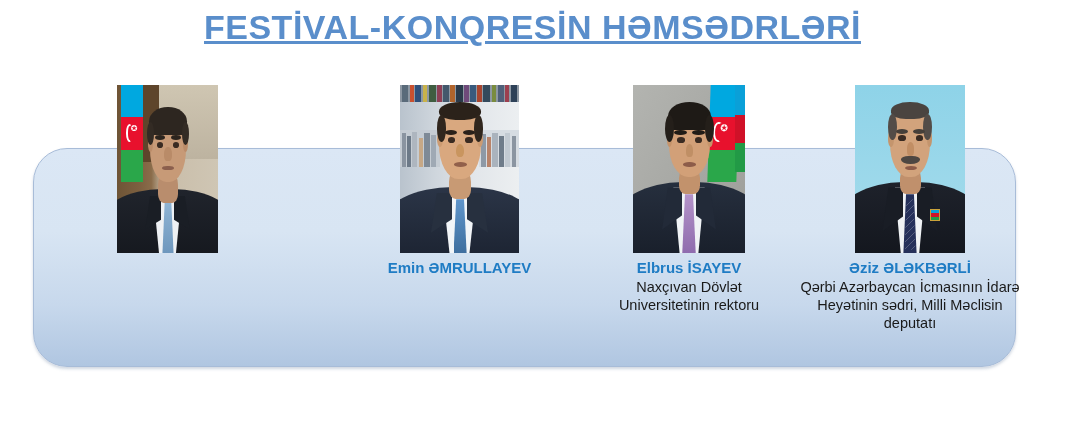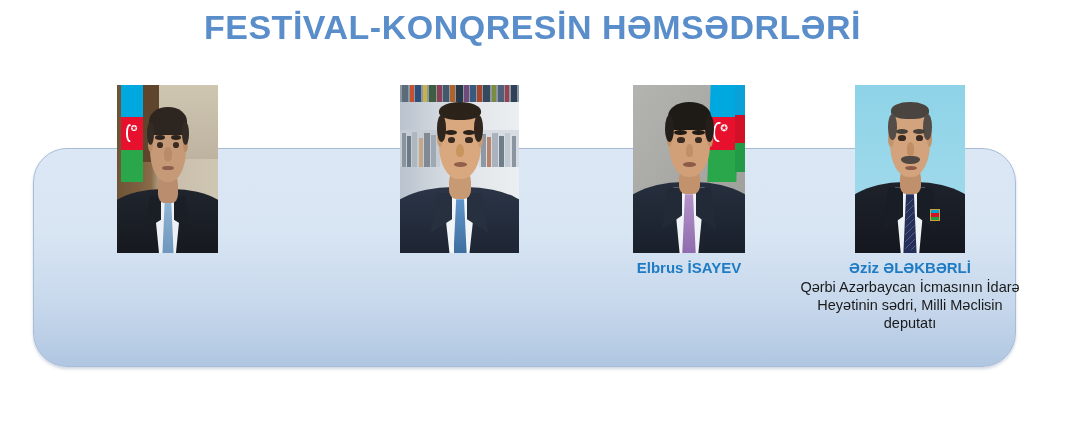--- a/index.html
+++ b/index.html
@@ -21,20 +21,21 @@
     position: absolute;
     left: 0;
     top: 8px;
     width: 1065px;
     text-align: center;
     font-size: 34px;
     font-weight: bold;
     letter-spacing: 0.5px;
     color: #5a8ecb;
     white-space: nowrap;
+    text-decoration: underline;
   }
 
   
   #panel {
     position: absolute;
     left: 33px;
     top: 148px;
     width: 983px;
     height: 219px;
     border-radius: 34px;
@@ -242,20 +243,21 @@
         <div class="hair" style="left:31%;top:18%;width:8%;height:16%;background:#30261d;border-radius:50%;"></div>
         <div class="hair" style="left:62%;top:18%;width:8%;height:16%;background:#30261d;border-radius:50%;"></div>
         <div class="brow" style="left:38%;top:27%;width:10%;height:3%;background:#2a211a;"></div>
         <div class="brow" style="left:53%;top:27%;width:10%;height:3%;background:#2a211a;"></div>
         <div class="eye" style="left:40%;top:31%;width:6%;height:3.4%;"></div>
         <div class="eye" style="left:55%;top:31%;width:6%;height:3.4%;"></div>
         <div class="nose" style="left:47%;top:35%;width:7%;height:8%;background:#c9955f;"></div>
         <div class="mouth" style="left:45%;top:46%;width:11%;height:2.6%;background:#91604b;"></div>
       </div>
     </div>
+    <div class="card-name">Emin ƏMRULLAYEV</div>
   </div>
 
   <div class="card" id="card-2">
     <div class="card-photo">
       <div class="photo-inner">
 
         <div class="bg" style="background:linear-gradient(to bottom right,#b3b4b0,#9c9d99);"></div>
 
         <div class="flag" style="left:68%;top:0;width:26%;height:58%;transform:skewX(-2deg);">
           <div class="flag-b"></div>
@@ -286,20 +288,21 @@
         <div class="hair" style="left:64%;top:18%;width:8%;height:16%;background:#241f1a;border-radius:50%;"></div>
         <div class="brow" style="left:37%;top:27%;width:11%;height:3%;background:#201b16;"></div>
         <div class="brow" style="left:53%;top:27%;width:11%;height:3%;background:#201b16;"></div>
         <div class="eye" style="left:39%;top:31%;width:7%;height:3.4%;"></div>
         <div class="eye" style="left:55%;top:31%;width:7%;height:3.4%;"></div>
         <div class="nose" style="left:47%;top:35%;width:7%;height:8%;background:#c08f65;"></div>
         <div class="mouth" style="left:45%;top:46%;width:11%;height:2.6%;background:#8d5c49;"></div>
       </div>
     </div>
     <div class="card-name">Elbrus İSAYEV</div>
+    <div class="card-role">Naxçıvan Dövlət Universitetinin rektoru</div>
   </div>
 
   <div class="card" id="card-3">
     <div class="card-photo">
       <div class="photo-inner">
 
         <div class="bg" style="background:linear-gradient(to bottom,#8ed3e8,#a7dcec);"></div>
 
         <div class="shoulders" style="left:-16%;top:58%;width:132%;height:50%;background:linear-gradient(to bottom,#1e222b,#12151c);"></div>
 

